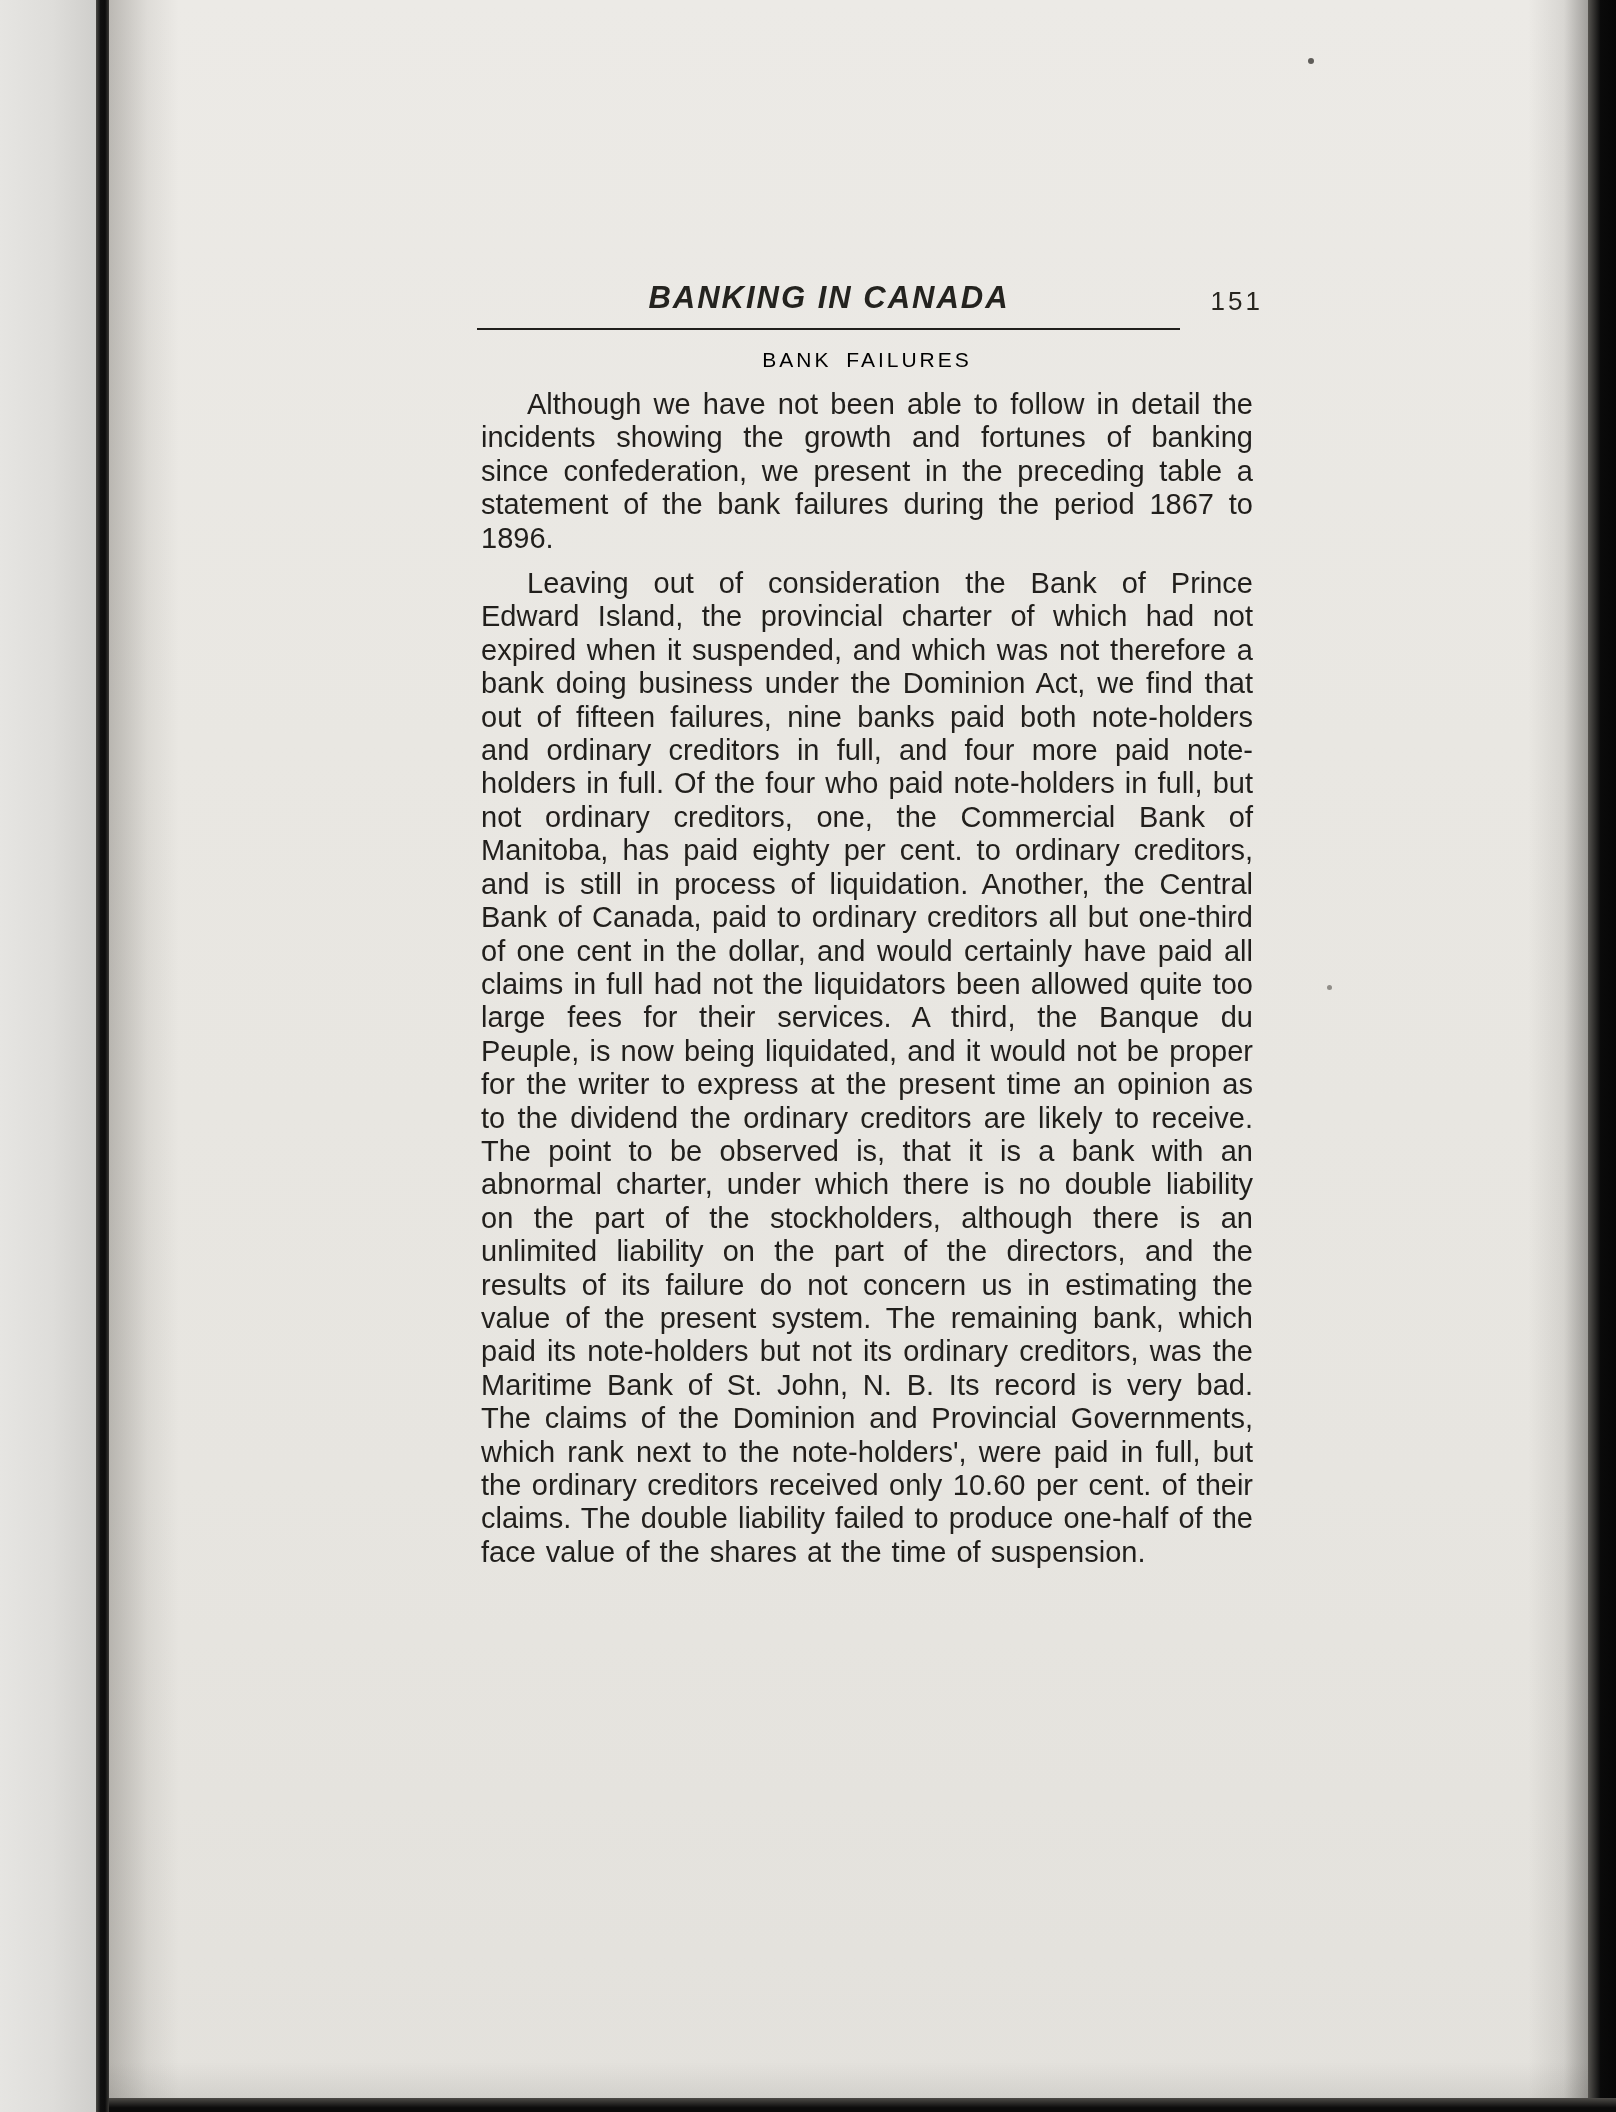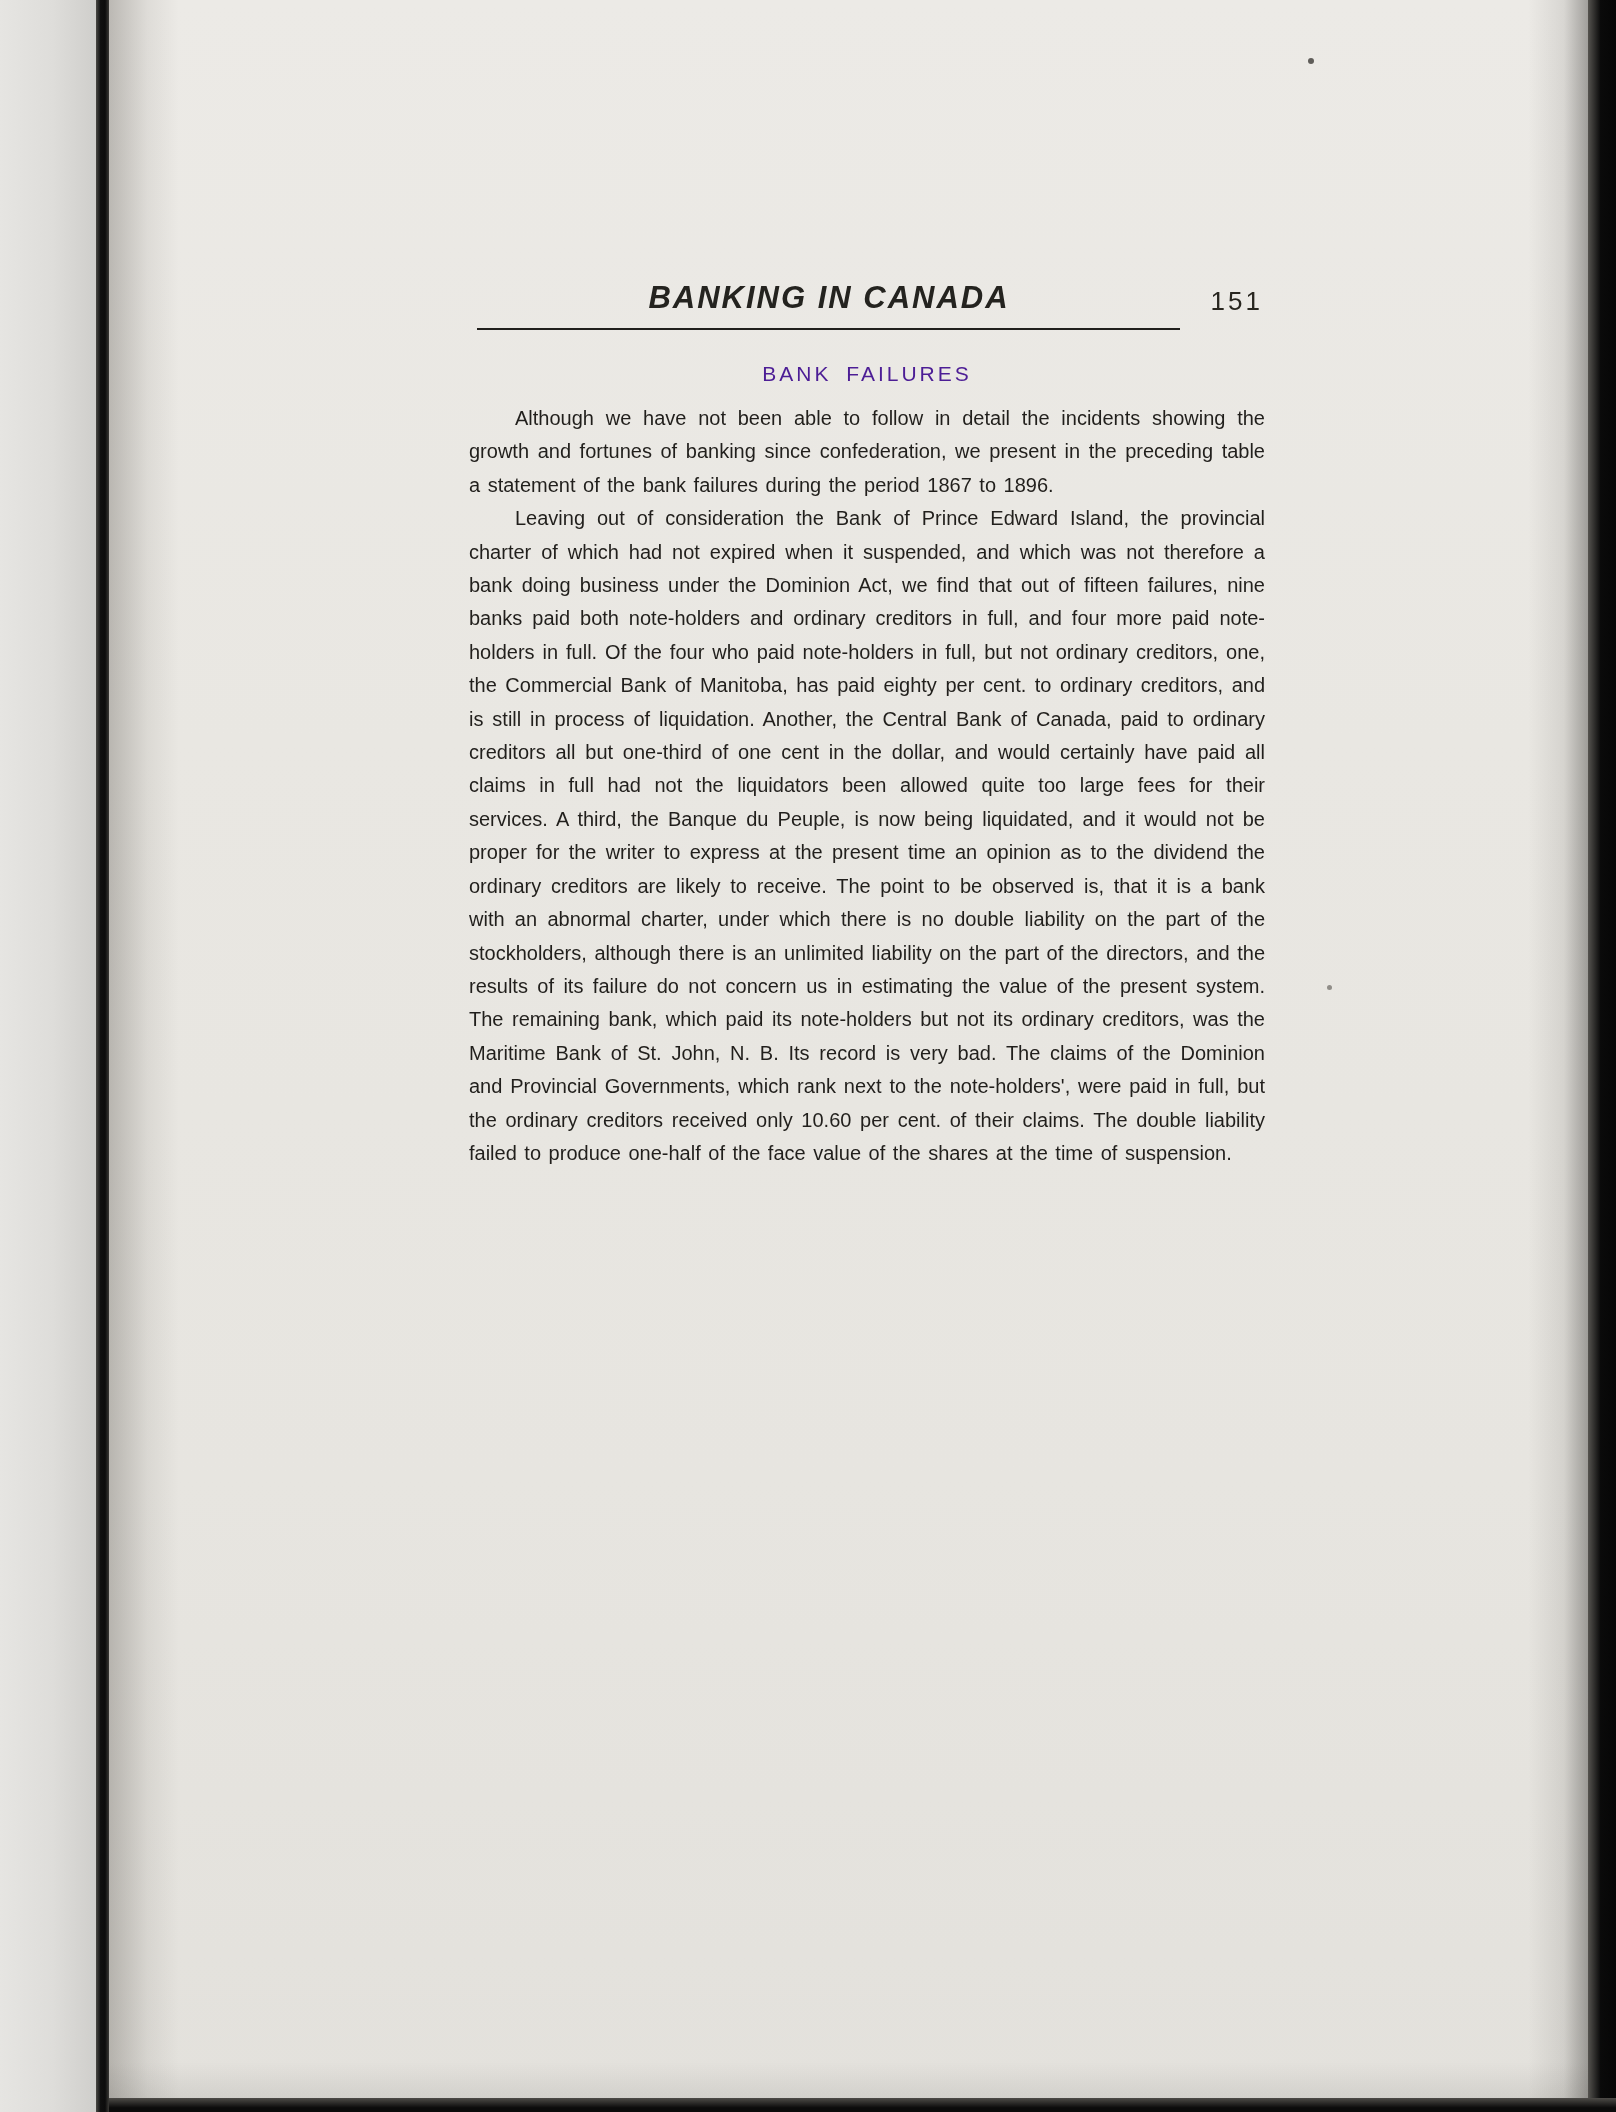--- a/index.html
+++ b/index.html
@@ -114,33 +114,32 @@
     letter-spacing: 3px;
     color: #28261f;
   }
   .header-rule {
     position: absolute;
     left: 8px; top: 48px;
     width: 703px;
     border-top: 2.5px solid #201f1c;
   }
   .section-heading {
-    margin-top: 14px;
     text-align: center;
     font-size: 21px;
     letter-spacing: 3px;
     word-spacing: 6px;
-    color: #4c1d95;
+    color: #000000;
   }
   .body-text {
     margin-top: 16px;
   }
   .body-text p {
-    margin: 0;
-    font-size: 20px;
+    margin: 12px;
+    font-size: 29px;
     line-height: 33.4px;
     text-align: justify;
     text-indent: 46px;
     word-spacing: 2px;
     color: #211f1c;
   }
 </style>
 </head>
 <body>
 

